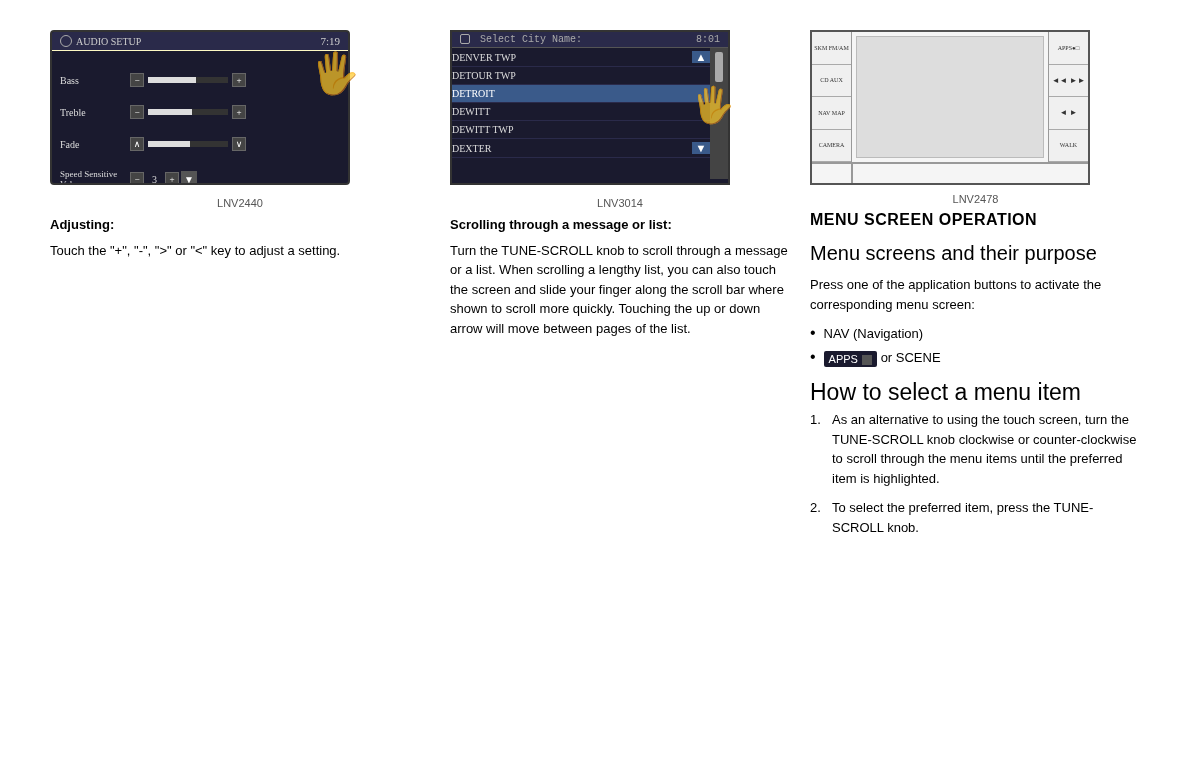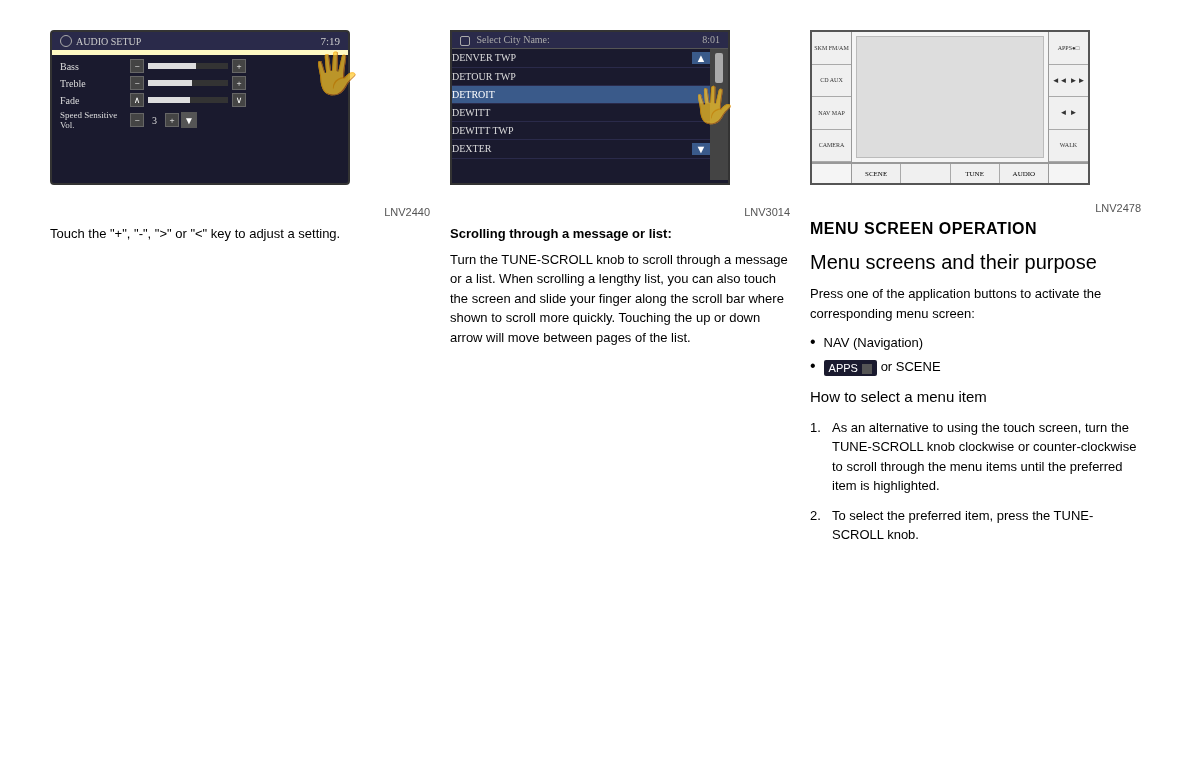--- a/index.html
+++ b/index.html
@@ -50,41 +50,42 @@
     }
 
     .audio-header {
       background: #2a2a4a;
       color: #ccc;
       font-size: 11px;
       padding: 3px 8px;
       display: flex;
       justify-content: space-between;
       align-items: center;
-      border-bottom: 5px solid #fef9c3;
+      border-bottom: 1px solid #fef9c3;
     }
 
     .audio-header .icon-circle {
       width: 12px; height: 12px;
       border: 1px solid #aaa;
       border-radius: 50%;
       display: inline-block;
       margin-right: 4px;
     }
 
     .audio-rows {
       padding: 4px 8px;
     }
 
     .audio-row {
       display: flex;
       align-items: center;
       margin-bottom: 3px;
       color: #ddd;
       font-size: 10px;
+      margin-top: 18px;
     }
 
     .audio-row-label {
       width: 70px;
       font-size: 10px;
     }
 
     .audio-row-controls {
       display: flex;
       align-items: center;
@@ -141,20 +142,21 @@
 
     .city-header {
       background: #2a2a4a;
       color: #aaa;
       font-size: 10px;
       padding: 2px 8px;
       display: flex;
       justify-content: space-between;
       align-items: center;
       border-bottom: 1px solid #555;
+      font-family: Liberation Mono, monospace;
     }
 
     .city-row {
       display: flex;
       align-items: center;
       justify-content: space-between;
       padding: 3px 0;
       color: #ddd;
       font-size: 10px;
       border-bottom: 1px solid #2a2a4a;
@@ -196,22 +198,22 @@
       font-size: 7px;
       display: flex; align-items: center; justify-content: center;
       background: #f0f0f0;
       color: #333;
     }
 
     
     .fig-caption {
       font-size: 11px;
       color: #555;
-      text-align: right;
-      margin-top: 17px;
+      text-align: center;
+      margin-top: 8px;
       margin-bottom: 6px;
       font-family: Arial, sans-serif;
     }
 
     
     .text-block {
       font-size: 13px;
       line-height: 1.5;
       font-family: Arial, sans-serif;
     }
@@ -229,24 +231,24 @@
 
     .section-heading-large {
       font-size: 20px;
       font-weight: normal;
       font-family: Arial, sans-serif;
       margin-bottom: 10px;
       line-height: 1.2;
     }
 
     .section-heading-medium {
-      font-size: 15px;
+      font-size: 23px;
       font-weight: normal;
       font-family: Arial, sans-serif;
-      margin-bottom: 12px;
+      margin-bottom: 4px;
       line-height: 1.2;
     }
 
     .bullet-item {
       display: flex;
       align-items: baseline;
       margin-bottom: 6px;
       font-family: Arial, sans-serif;
       font-size: 13px;
     }
@@ -369,20 +371,21 @@
                 </div>
               </div>
             </div>
           </div>
           
           <div class="hand-overlay">🖐</div>
         </div>
       </div>
       <div class="fig-caption">LNV2440</div>
       <div class="text-block">
+        <p><strong>Adjusting:</strong></p>
         <p>Touch the "+", "-", "&gt;" or "&lt;" key to adjust a setting.</p>
       </div>
     </div>
 
     <div class="col2">
       <div class="figure">
         <div style="position:relative; display:inline-block;">
           <div class="city-screen">
             <div class="city-header">
               <span>
@@ -450,26 +453,20 @@
             <div style="width:40px; display:flex; flex-direction:column; border-left:1px solid #999;">
               <div class="radio-right-btn" style="font-size:6px; flex:1;">APPS●□</div>
               <div class="radio-right-btn" style="font-size:8px; flex:1;">◄◄ ►► </div>
               <div class="radio-right-btn" style="font-size:8px; flex:1;">◄  ►</div>
               <div class="radio-right-btn" style="font-size:6px; flex:1;">WALK</div>
             </div>
           </div>
 
           <div style="height:20px; display:flex; border-top:1px solid #999;">
             <div style="width:40px; border-right:1px solid #999;"></div>
-            <div style="flex:1; display:flex;">
-              <div style="flex:1; font-size:7px; display:flex; align-items:center; justify-content:center; border-right:1px solid #aaa; background:#f0f0f0;">SCENE</div>
-              <div style="flex:1; font-size:7px; display:flex; align-items:center; justify-content:center; border-right:1px solid #aaa; background:#f0f0f0;"></div>
-              <div style="flex:1; font-size:7px; display:flex; align-items:center; justify-content:center; border-right:1px solid #aaa; background:#f0f0f0;">TUNE</div>
-              <div style="flex:1; font-size:7px; display:flex; align-items:center; justify-content:center; background:#f0f0f0;">AUDIO</div>
-            </div>
             <div style="width:40px; border-left:1px solid #999;"></div>
           </div>
         </div>
       </div>
       <div class="fig-caption">LNV2478</div>
 
       <div>
         <div class="section-heading-caps">MENU SCREEN OPERATION</div>
         <div class="section-heading-large">Menu screens and their purpose</div>
         <p style="font-family:Arial,sans-serif;font-size:13px;line-height:1.5;margin-bottom:10px;">Press one of the application buttons to activate the corresponding menu screen:</p>

